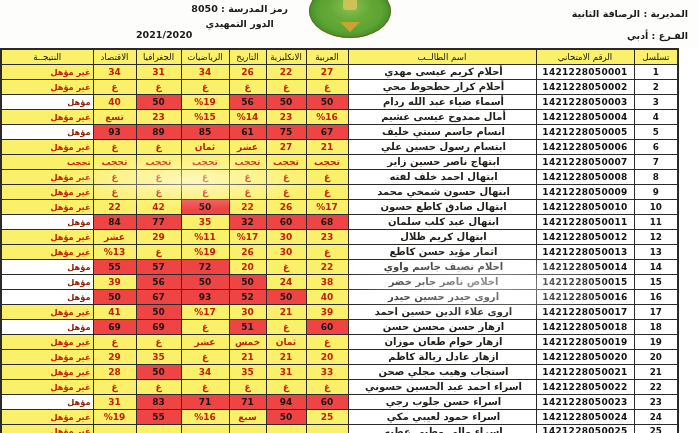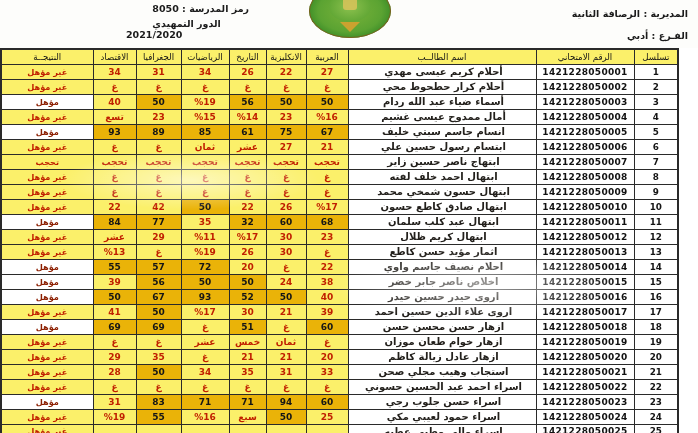--- a/index.html
+++ b/index.html
@@ -5,22 +5,22 @@
   html,body{margin:0;padding:0;}
   body{
     width:698px;height:433px;overflow:hidden;position:relative;
     background:#ffffff;
     font-family:"DejaVu Sans","Liberation Sans",sans-serif;
     -webkit-font-smoothing:antialiased;
   }
   .top-header{position:absolute;top:0;left:0;width:698px;height:48px;background:#fdfdfb;}
   .hdr-txt{position:absolute;font-size:9.5px;font-weight:bold;color:#1b1b1b;direction:rtl;white-space:nowrap;}
   .top-right{top:3px;right:10px;text-align:right;line-height:22px;}
-  .top-center{top:2px;right:449px;text-align:left;line-height:14.5px;}
-  .year{top:29px;left:126px;direction:ltr;}
+  .top-center{top:2px;right:410px;text-align:center;line-height:14.5px;}
+  .year{top:29px;left:136px;direction:ltr;}
   .page-info{top:2px;left:42px;}
   
   .logo{position:absolute;left:309px;top:-16px;width:82px;height:54px;border-radius:50%;
     background:radial-gradient(ellipse at center,#79b33a 0%,#5ba332 55%,#3f8f28 72%,#d9b84a 74%,#b98f2e 88%,#8a681d 100%);
     box-shadow:0 0 0 1px #7a611e inset;}
   .logo-inner{position:absolute;left:20px;top:8px;width:42px;height:30px;border-radius:50%;
     background:radial-gradient(ellipse at center,#8cc14e 0%,#63a836 70%,#4f9a2c 100%);}
   .logo-crest{position:absolute;left:34px;top:12px;width:14px;height:14px;border-radius:3px;
     background:#d9c35a;opacity:.85;}
   .logo-bird{position:absolute;left:31px;top:38px;width:0;height:0;
@@ -29,23 +29,23 @@
   table{position:absolute;top:48px;left:0;width:677px;border-collapse:collapse;direction:rtl;table-layout:fixed;}
   table,td,th{border:1px solid #2a2a2a;}
   table{border-width:2px;}
   th{background:#fbf06a;color:#141414;font-size:8.6px;font-weight:normal;height:13px;padding:0;}
   td{height:13.8px;padding:0 2px;font-weight:bold;font-size:9px;text-align:center;white-space:nowrap;overflow:hidden;}
   tr{height:15px;}
   thead tr{height:15px;}
   .c-serial{background:#ffffff;color:#151515;font-size:8.8px;}
   .c-exam{background:#ffffff;color:#111111;font-size:9px;letter-spacing:.3px;}
   .c-name{background:#ffffff;color:#23201c;font-size:10px;text-align:center;padding-left:8px;padding-right:5px;}
-  .c-grade.pass{background:#eab308;color:#161616;}
+  .c-grade.pass{background:#ef4444;color:#161616;}
   .c-grade.fail{background:#fbf06a;color:#c02000;}
-  .c-result{font-size:8.2px;}
+  .c-result{font-size:8.2px;text-align:right;}
   .c-result.pass{background:#ffffff;color:#8c1e00;}
   .c-result.fail{background:#fbf06a;color:#c02000;}
   
   .smudge{position:absolute;pointer-events:none;background:radial-gradient(ellipse at center,rgba(255,255,255,.55) 0%,rgba(255,255,255,0) 70%);}
   .s1{left:60px;top:150px;width:260px;height:60px;}
   .s2{left:330px;top:250px;width:300px;height:70px;}
 </style>
 </head>
 <body>
 

